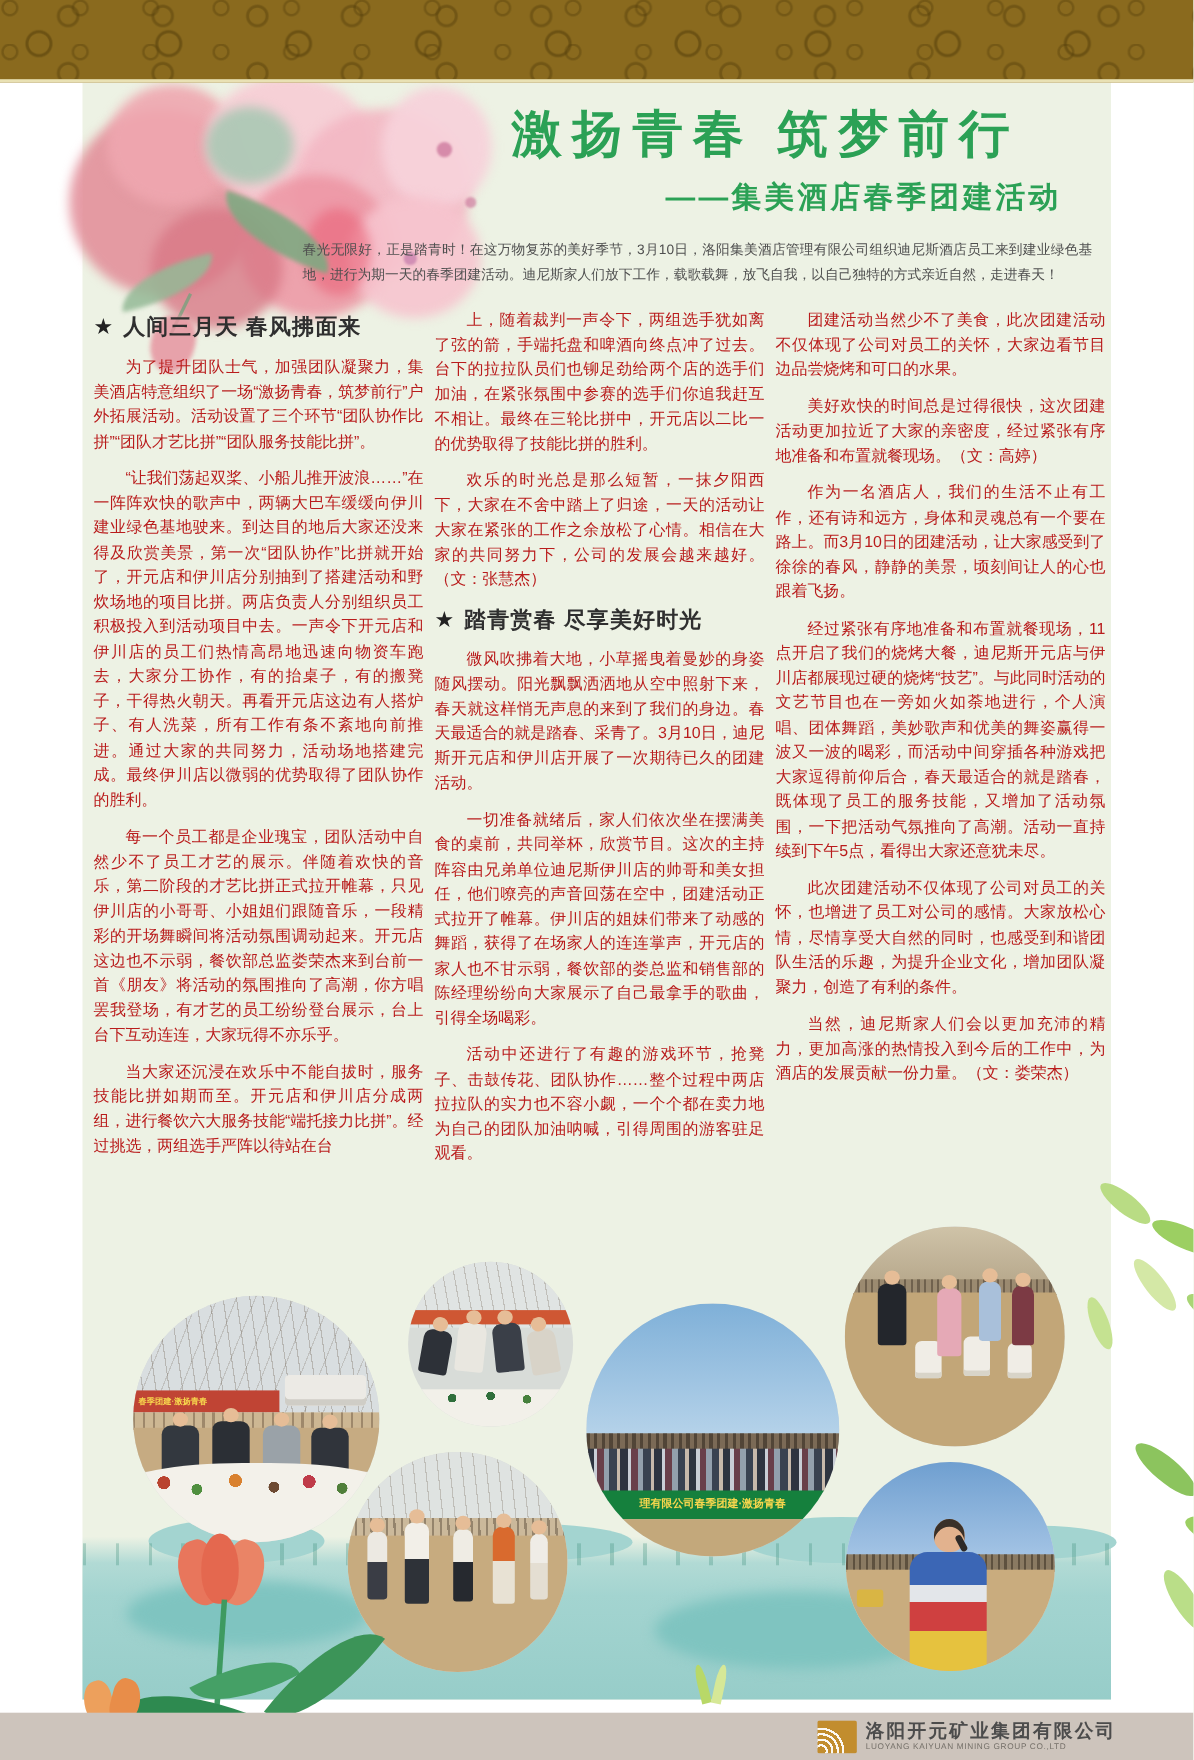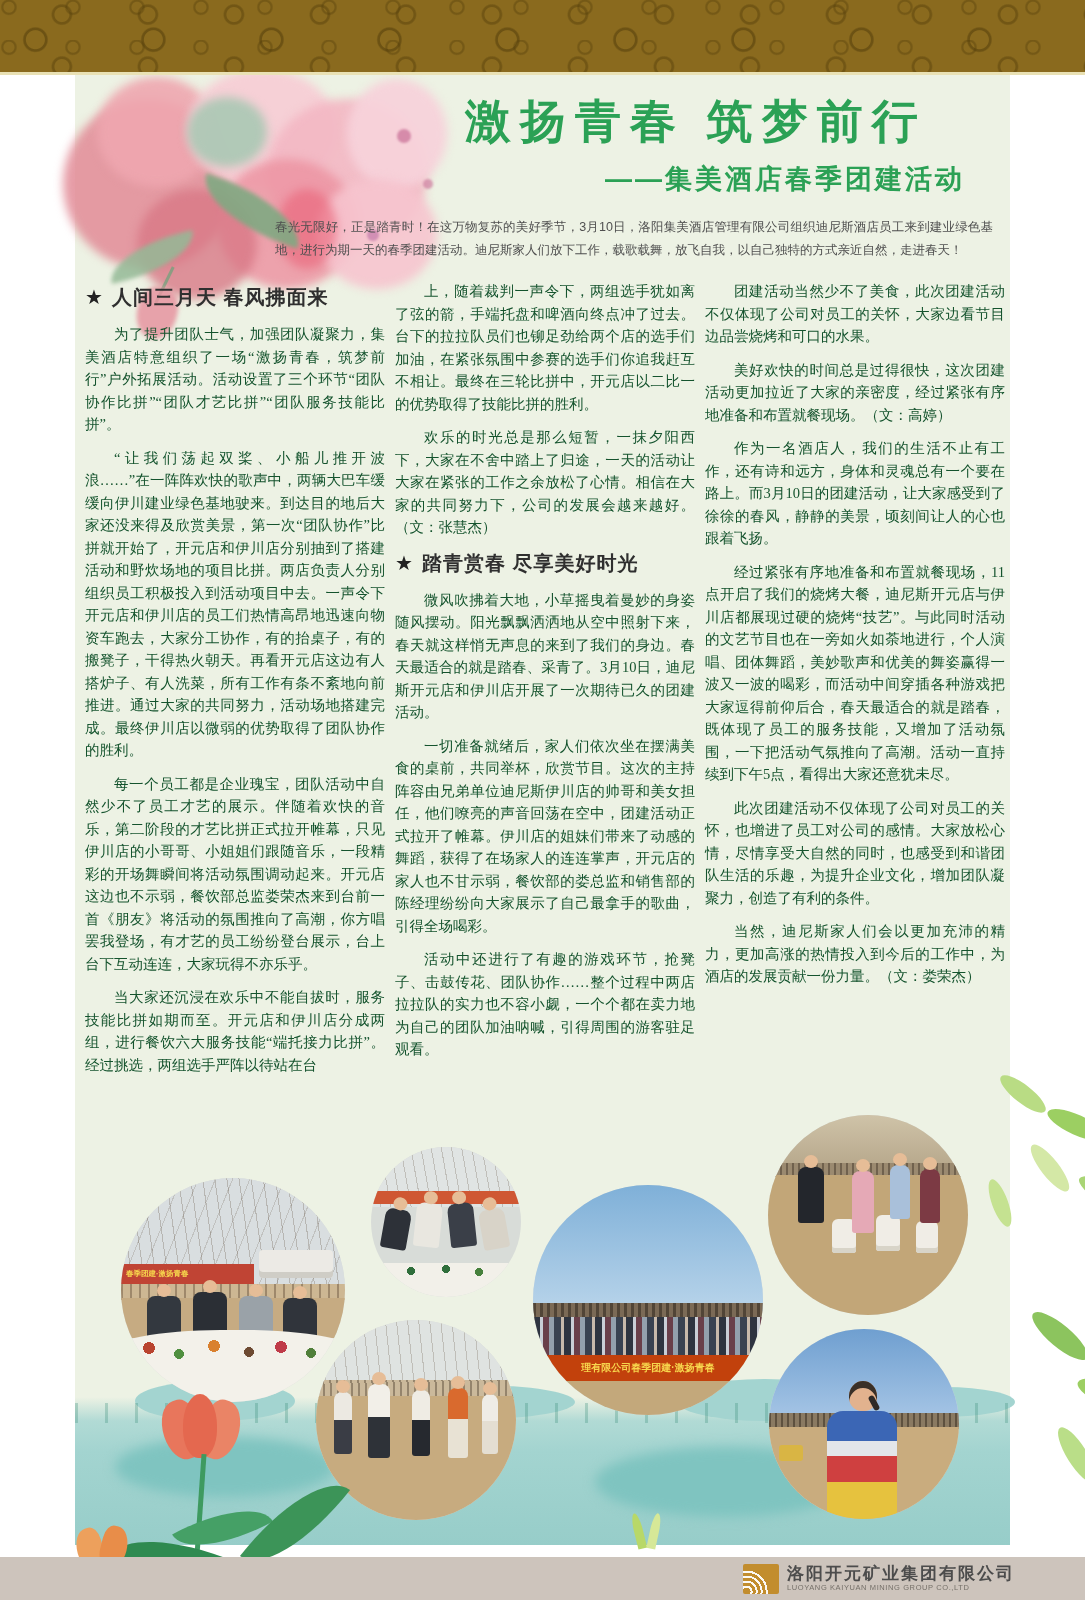--- a/index.html
+++ b/index.html
@@ -63,22 +63,22 @@
     font-size:12.5px;line-height:23px;color:#4f4f4f;text-align:justify;
     word-break:break-all;
   }
   
   .cols{
     position:absolute;left:10px;top:205px;width:920px;
     display:flex;gap:10px;z-index:1;
   }
   .col{width:300px;flex:0 0 300px;}
   .col p{
-    font-size:14.5px;line-height:22.5px;color:#14532d;margin:0 0 11px;
-    text-align:justify;text-indent:2em;word-break:break-all;font-family:Liberation Serif, serif;
+    font-size:14.5px;line-height:22.5px;color:#b91c1c;margin:0 0 11px;
+    text-align:justify;text-indent:2em;word-break:break-all;
   }
   .sec{
     font-size:20px;font-weight:bold;color:#2f2f2f;margin:4px 0 12px;
     letter-spacing:1px;
   }
   .sec .star{margin-right:8px;color:#222;}
   
   .ph{position:absolute;border-radius:50%;overflow:hidden;z-index:2;background:#d8dcd8;}
   .ph div{position:absolute;}
   .person{position:absolute;border-radius:8px 8px 3px 3px;}
@@ -114,21 +114,21 @@
     background-image:radial-gradient(circle 4px at 40px 8px,#2f6e3b 97%,transparent),
                      radial-gradient(circle 4px at 75px 6px,#2f6e3b 97%,transparent),
                      radial-gradient(circle 4px at 108px 9px,#46803c 97%,transparent);}
   
   .phC{left:458px;top:1110px;width:230px;height:230px;}
   .phC .sky{left:0;top:0;width:230px;height:126px;background:linear-gradient(180deg,#7fb0d8,#b8d4ea);}
   .phC .trees{left:0;top:118px;width:230px;height:18px;background:#7b6a56;
     background-image:repeating-linear-gradient(90deg, rgba(40,32,24,.5) 0 3px, transparent 3px 7px);}
   .phC .crowd{left:0;top:132px;width:230px;height:40px;
     background:repeating-linear-gradient(90deg,#2e3440 0 7px,#c9ced6 7px 10px,#693f4a 10px 16px,#93a0ad 16px 21px,#394251 21px 28px,#c7b9ab 28px 31px);}
-  .phC .ban{left:0;top:170px;width:230px;height:26px;background:#c2410c;font-size:10px;line-height:26px;text-align:center;}
+  .phC .ban{left:0;top:170px;width:230px;height:26px;background:#15803d;font-size:10px;line-height:26px;text-align:center;}
   .phC .ground{left:0;top:196px;width:230px;height:34px;background:#c3a87b;}
   
   .phD{left:241px;top:1245px;width:200px;height:200px;}
   .phD .sky{left:0;top:0;width:200px;height:72px;background:#dfe3e1;
     background-image:repeating-linear-gradient(84deg, transparent 0 10px, rgba(95,78,60,.25) 10px 11px);}
   .phD .trees{left:0;top:60px;width:200px;height:18px;background:#cbb99b;
     background-image:repeating-linear-gradient(88deg, rgba(95,80,62,.5) 0 2px, transparent 2px 7px);}
   .phD .ground{left:0;top:76px;width:200px;height:124px;background:#c7ab7f;}
   
   .phE{left:693px;top:1040px;width:200px;height:200px;}

